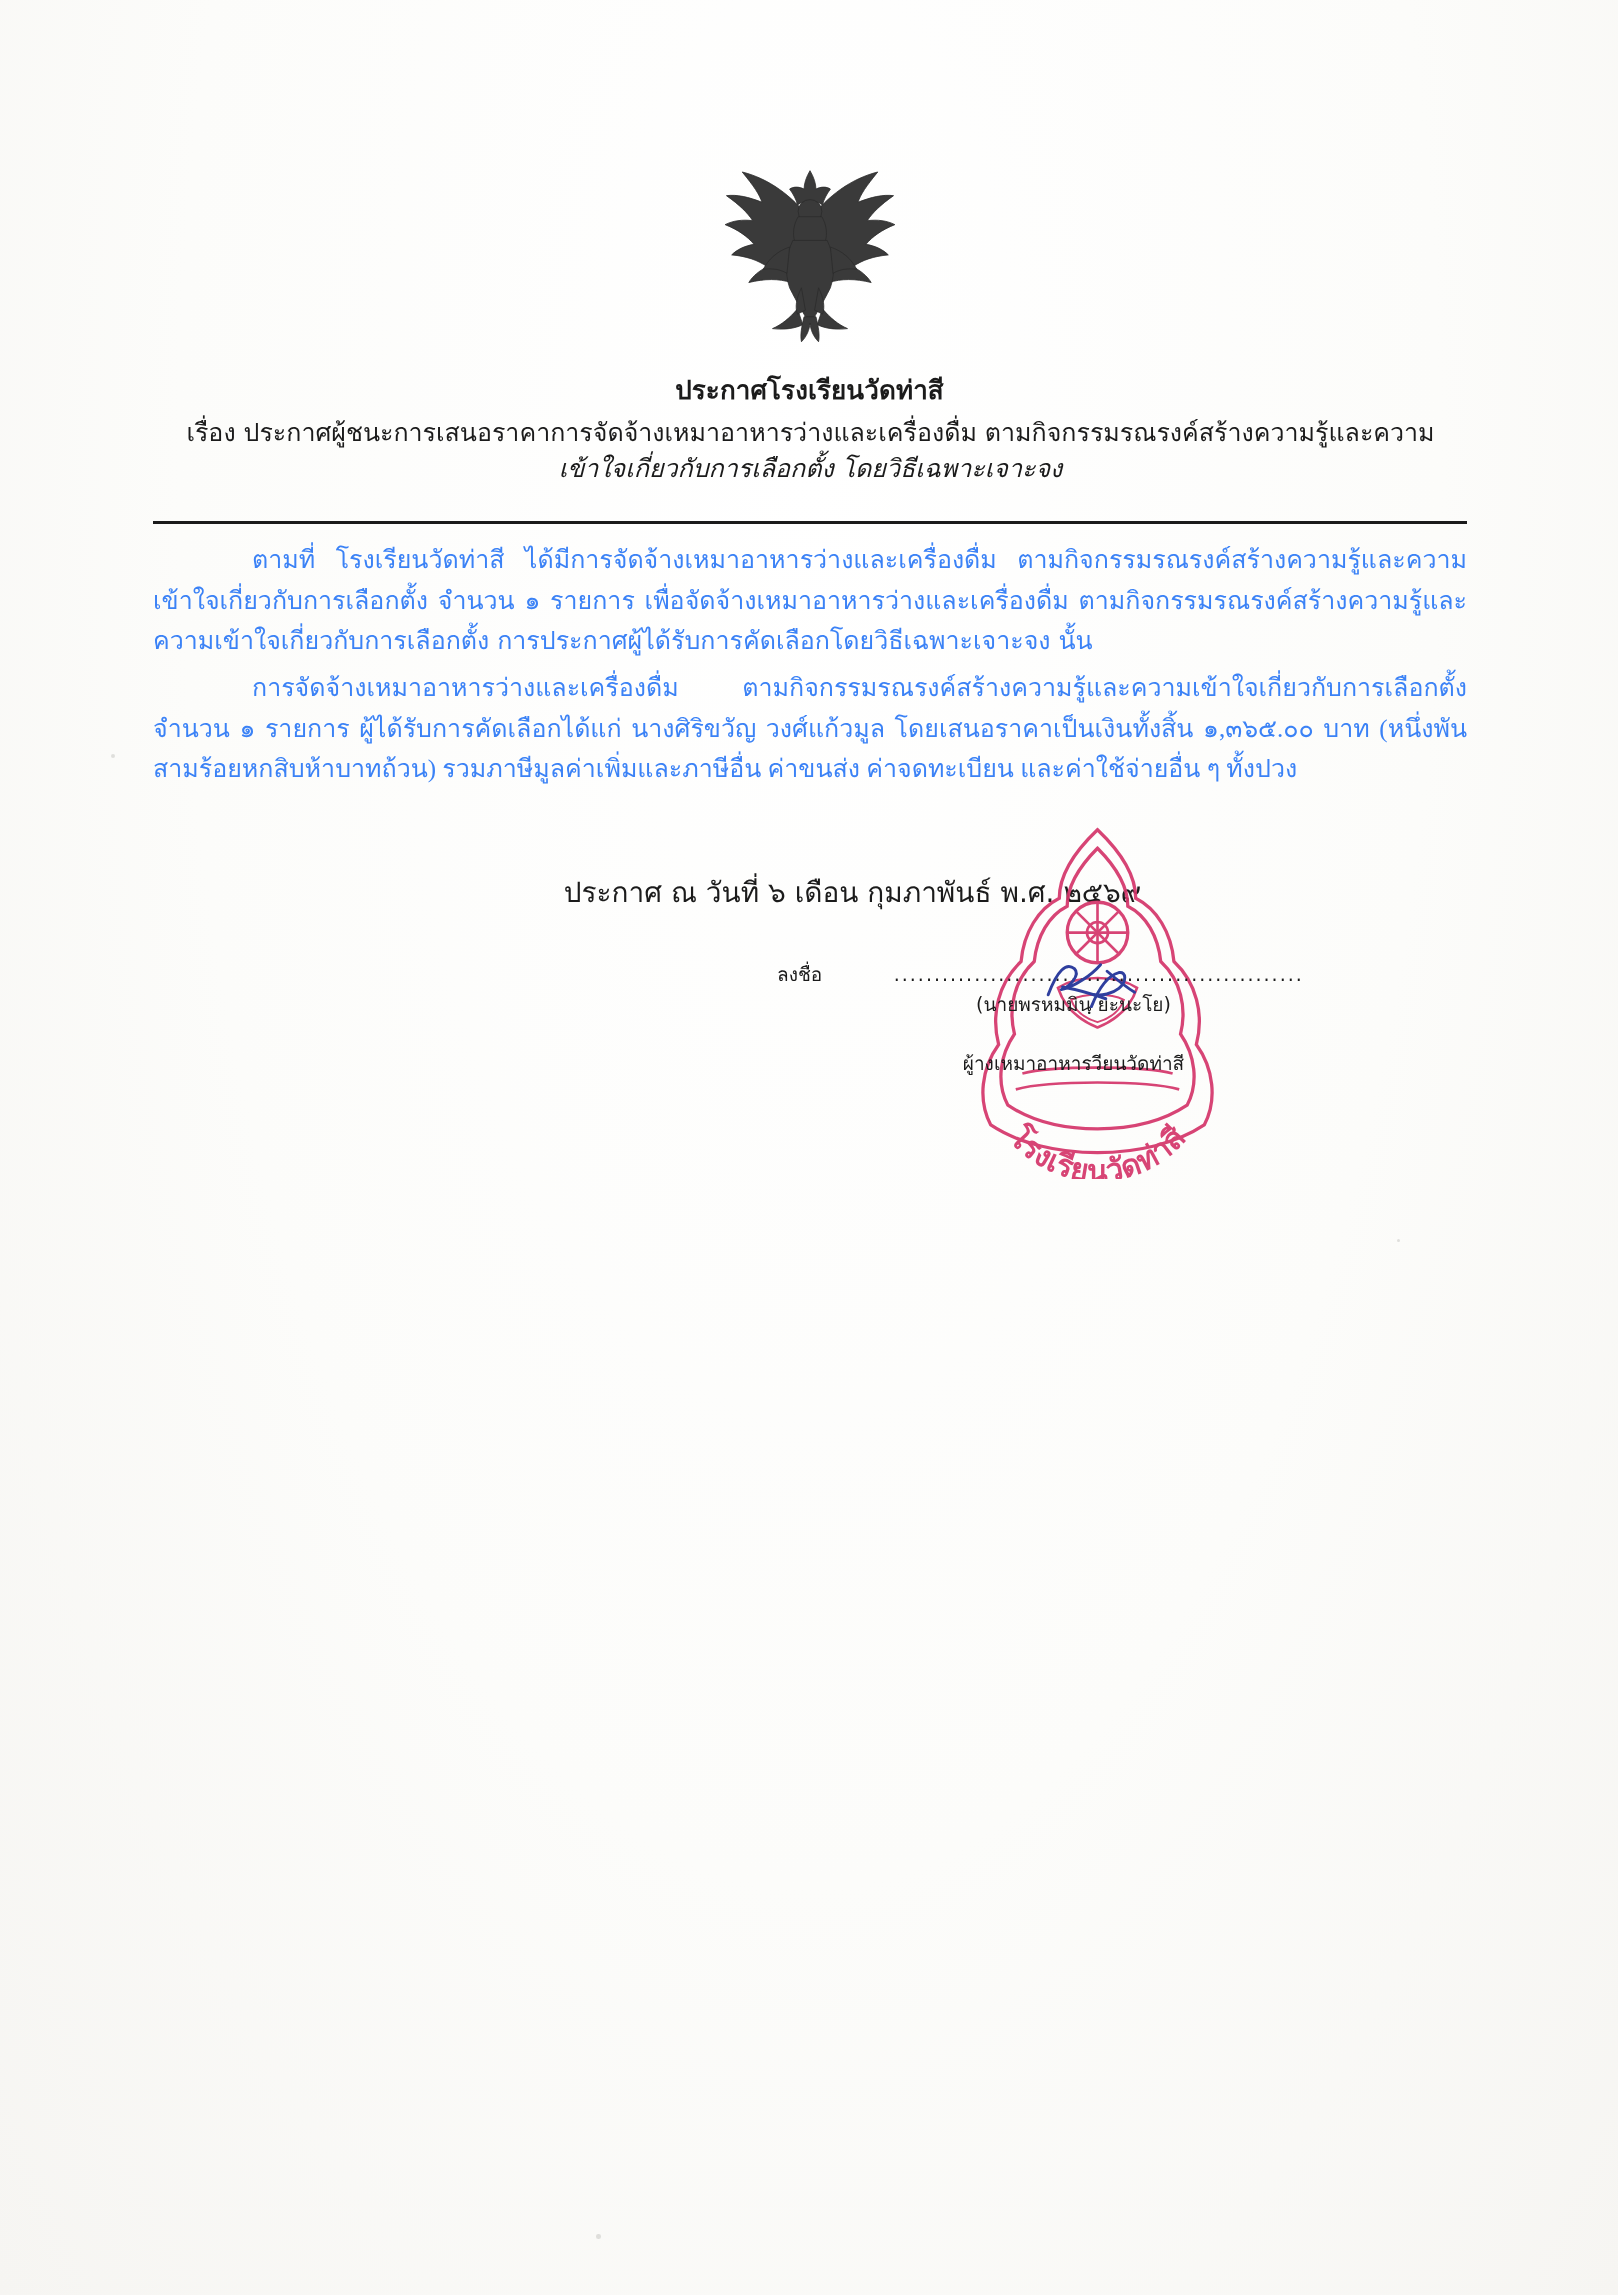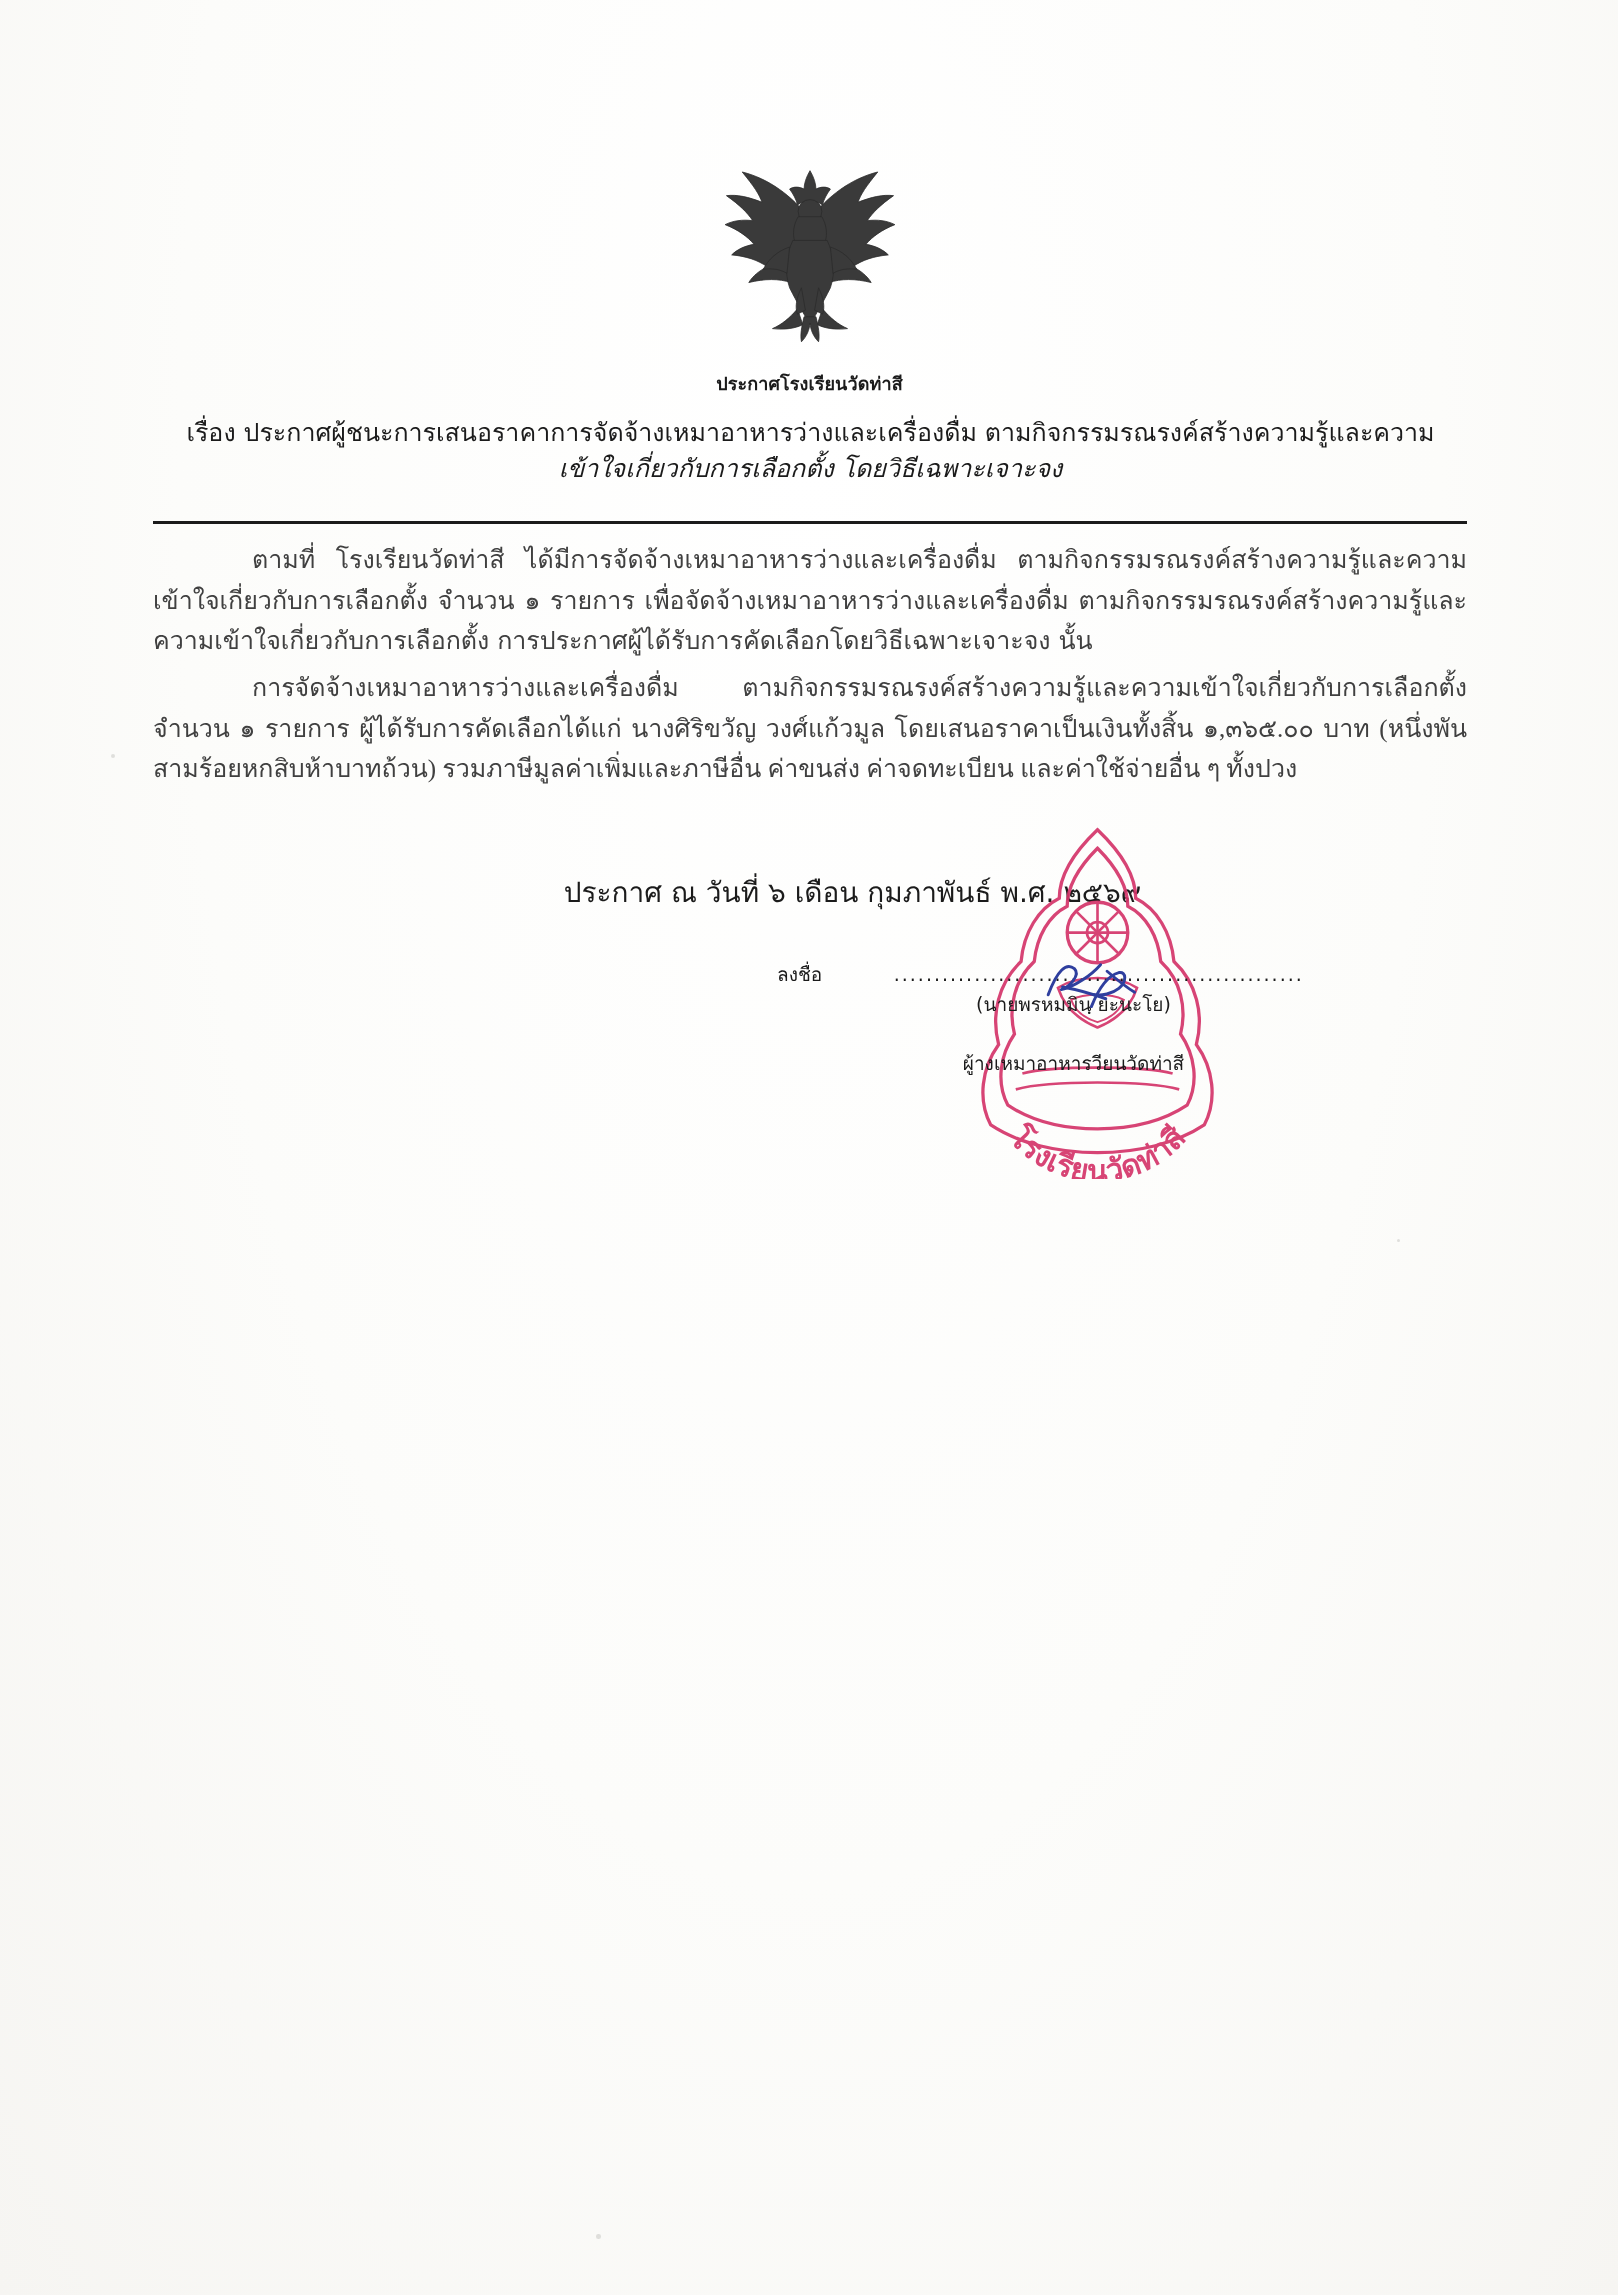--- a/index.html
+++ b/index.html
@@ -47,21 +47,21 @@
   }
   .emblem svg { display: block; width: 100%; height: 100%; }
 
   
   .doc-title {
     position: absolute;
     top: 369px;
     left: 0;
     width: 100%;
     text-align: center;
-    font-size: 18px;
+    font-size: 26px;
     font-weight: bold;
     color: #1b1b1b;
     letter-spacing: 0.1px;
   }
   .subject-block {
     position: absolute;
     top: 415px;
     left: 165px;
     width: 1291px;
     text-align: center;
@@ -82,21 +82,21 @@
   }
 
   
   .body-wrap {
     position: absolute;
     top: 540px;
     left: 153px;
     width: 1314px;
     font-size: 25px;
     line-height: 1.62;
-    color: #404040;
+    color: #3b82f6;
   }
   .para {
     margin: 0 0 4px 0;
     text-indent: 99px;
     text-align: justify;
     text-justify: inter-word;
   }
   .para.p2 { margin-top: 6.6px; font-family: Liberation Serif, serif; }
 
   

